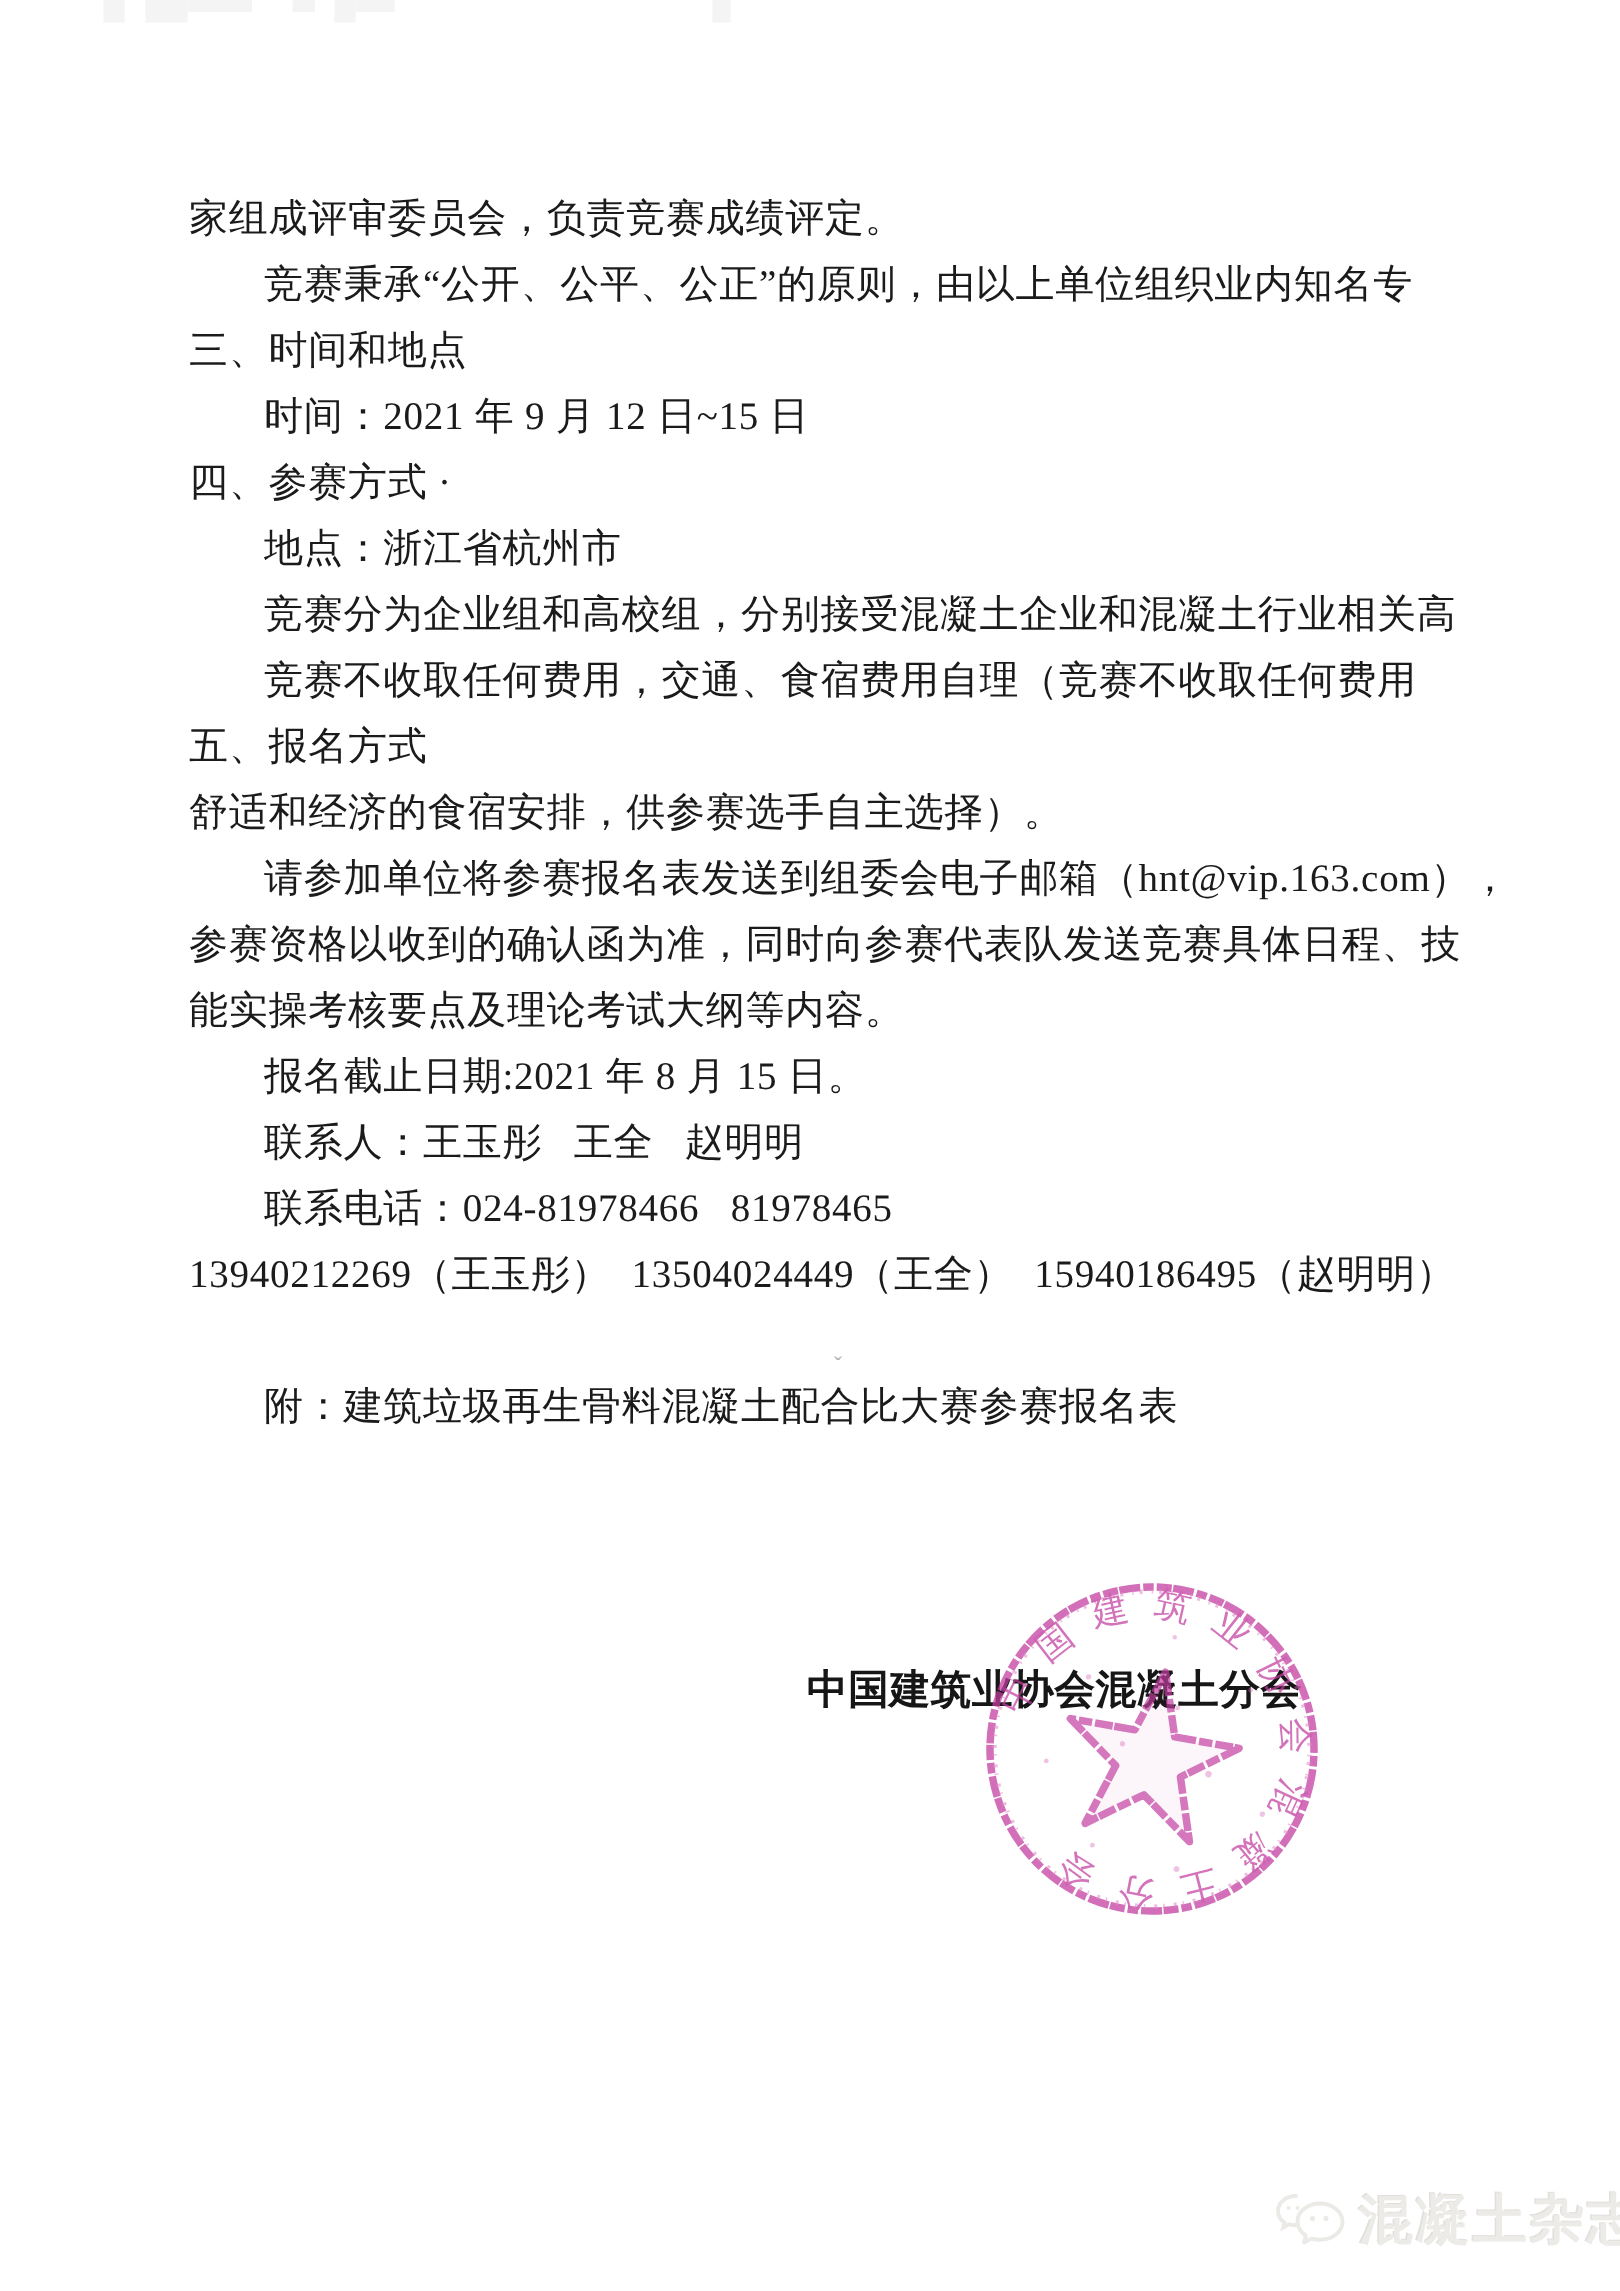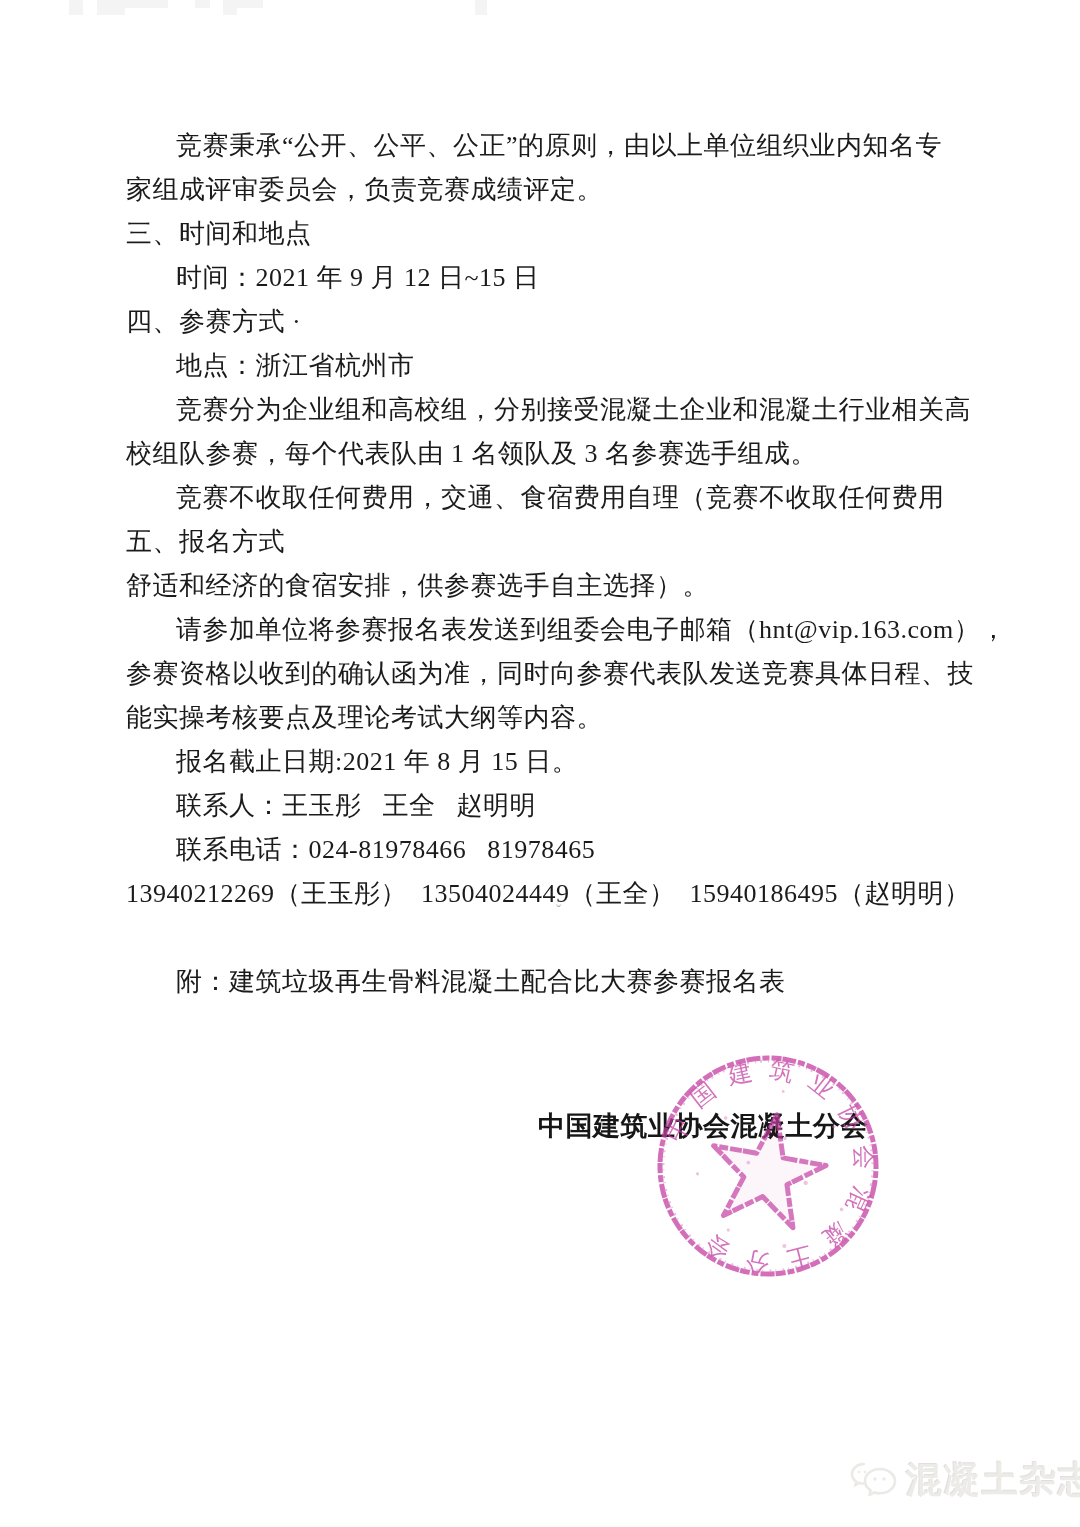--- a/index.html
+++ b/index.html
@@ -48,28 +48,27 @@
     <div class="frag" style="left:69px;top:0;width:14px;height:15px;"></div>
     <div class="frag" style="left:97px;top:0;width:28px;height:15px;"></div>
     <div class="frag" style="left:125px;top:0;width:43px;height:8px;"></div>
     <div class="frag" style="left:195px;top:0;width:15px;height:8px;"></div>
     <div class="frag" style="left:223px;top:0;width:14px;height:15px;"></div>
     <div class="frag" style="left:237px;top:0;width:26px;height:8px;"></div>
     <div class="frag" style="left:475px;top:0;width:12px;height:15px;"></div>
   </div>
 
   <div class="col" id="body-lines">
+      <div class="line">家组成评审委员会，负责竞赛成绩评定。</div>
       <div class="line ind">竞赛秉承“公开、公平、公正”的原则，由以上单位组织业内知名专</div>
-      <div class="line">家组成评审委员会，负责竞赛成绩评定。</div>
       <div class="line">三、时间和地点</div>
       <div class="line ind">时间：2021 年 9 月 12 日~15 日</div>
       <div class="line">四、参赛方式 ·</div>
       <div class="line ind">地点：浙江省杭州市</div>
       <div class="line ind">竞赛分为企业组和高校组，分别接受混凝土企业和混凝土行业相关高</div>
-      <div class="line">校组队参赛，每个代表队由 1 名领队及 3 名参赛选手组成。</div>
       <div class="line ind">竞赛不收取任何费用，交通、食宿费用自理（竞赛不收取任何费用</div>
       <div class="line">五、报名方式</div>
       <div class="line">舒适和经济的食宿安排，供参赛选手自主选择）。</div>
       <div class="line ind">请参加单位将参赛报名表发送到组委会电子邮箱（hnt@vip.163.com），</div>
       <div class="line">参赛资格以收到的确认函为准，同时向参赛代表队发送竞赛具体日程、技</div>
       <div class="line">能实操考核要点及理论考试大纲等内容。</div>
       <div class="line ind">报名截止日期:2021 年 8 月 15 日。</div>
       <div class="line ind">联系人：王玉彤   王全   赵明明</div>
       <div class="line ind">联系电话：024-81978466   81978465</div>
       <div class="line">13940212269（王玉彤）  13504024449（王全）  15940186495（赵明明）</div>

